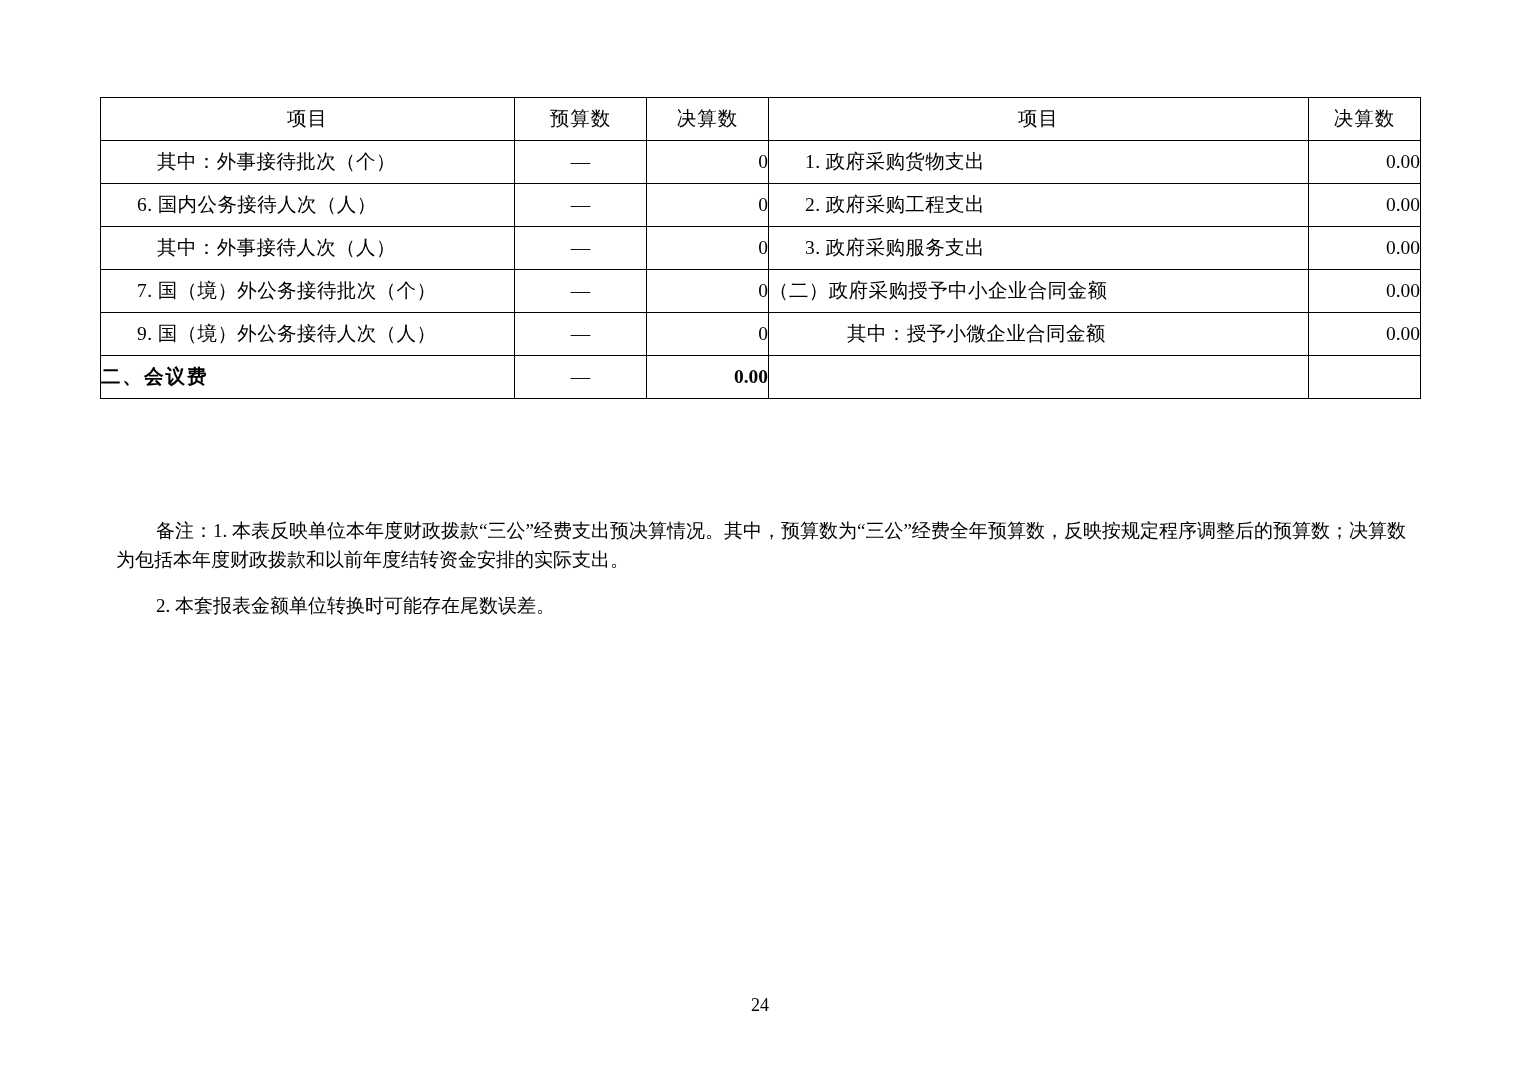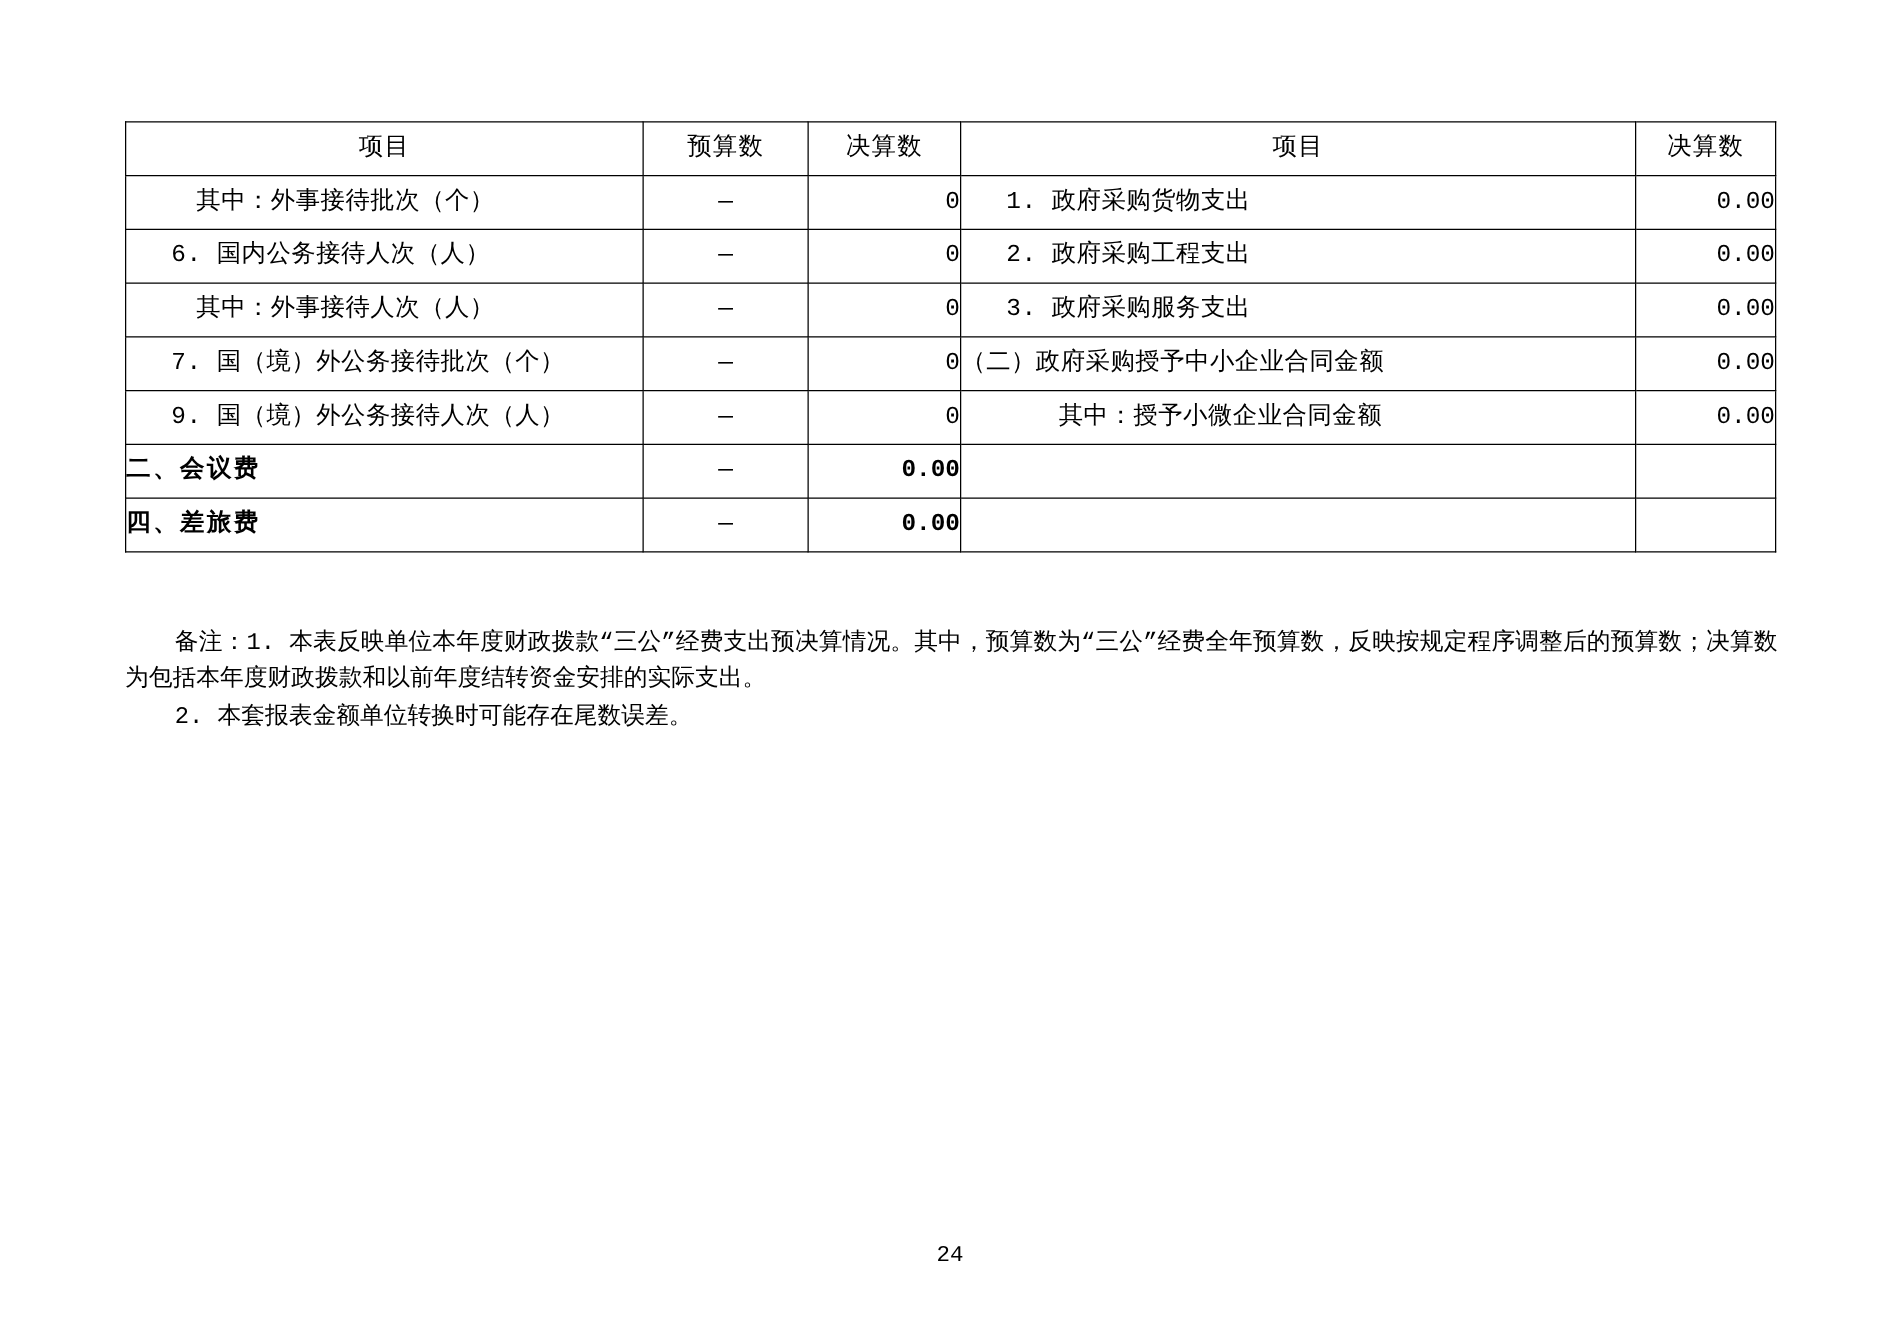--- a/index.html
+++ b/index.html
@@ -12,21 +12,20 @@
     height: 1075px;
     font-family: "Liberation Serif", "DejaVu Serif", serif;
     color: #000000;
     position: relative;
   }
   .page {
     position: relative;
     width: 1201px;
     height: 1075px;
     box-sizing: border-box;
-    font-family: Liberation Mono, monospace;
   }
   .sheet {
     position: absolute;
     left: 100px;
     top: 97px;
     width: 1320px;
   }
   table.budget {
     border-collapse: collapse;
     width: 1320px;
@@ -73,21 +72,21 @@
   .notes {
     position: absolute;
     left: 100px;
     top: 500px;
     width: 1322px;
     font-size: 19px;
     line-height: 1.55;
     text-align: justify;
   }
   .notes p {
-    margin: 0;
+    margin: 16px;
     text-indent: 2.1em;
   }
   .pageno {
     position: absolute;
     left: 0;
     top: 995px;
     width: 1520px;
     text-align: center;
     font-size: 18px;
   }
@@ -151,27 +150,20 @@
             <td class="lbl ind3">其中：授予小微企业合同金额</td>
             <td class="num">0.00</td>
           </tr>
           <tr>
             <td class="lbl sec">二、会议费</td>
             <td class="dash">—</td>
             <td class="num b">0.00</td>
             <td class="lbl "></td>
             <td class="num"></td>
           </tr>
-          <tr>
-            <td class="lbl sec">四、差旅费</td>
-            <td class="dash">—</td>
-            <td class="num b">0.00</td>
-            <td class="lbl "></td>
-            <td class="num"></td>
-          </tr>
         </tbody>
     </table>
   </div>
 
   <div class="notes">
     <p>备注：1. 本表反映单位本年度财政拨款“三公”经费支出预决算情况。其中，预算数为“三公”经费全年预算数，反映按规定程序调整后的预算数；决算数为包括本年度财政拨款和以前年度结转资金安排的实际支出。</p>
     <p>2. 本套报表金额单位转换时可能存在尾数误差。</p>
   </div>
 
   <div class="pageno">24</div>

